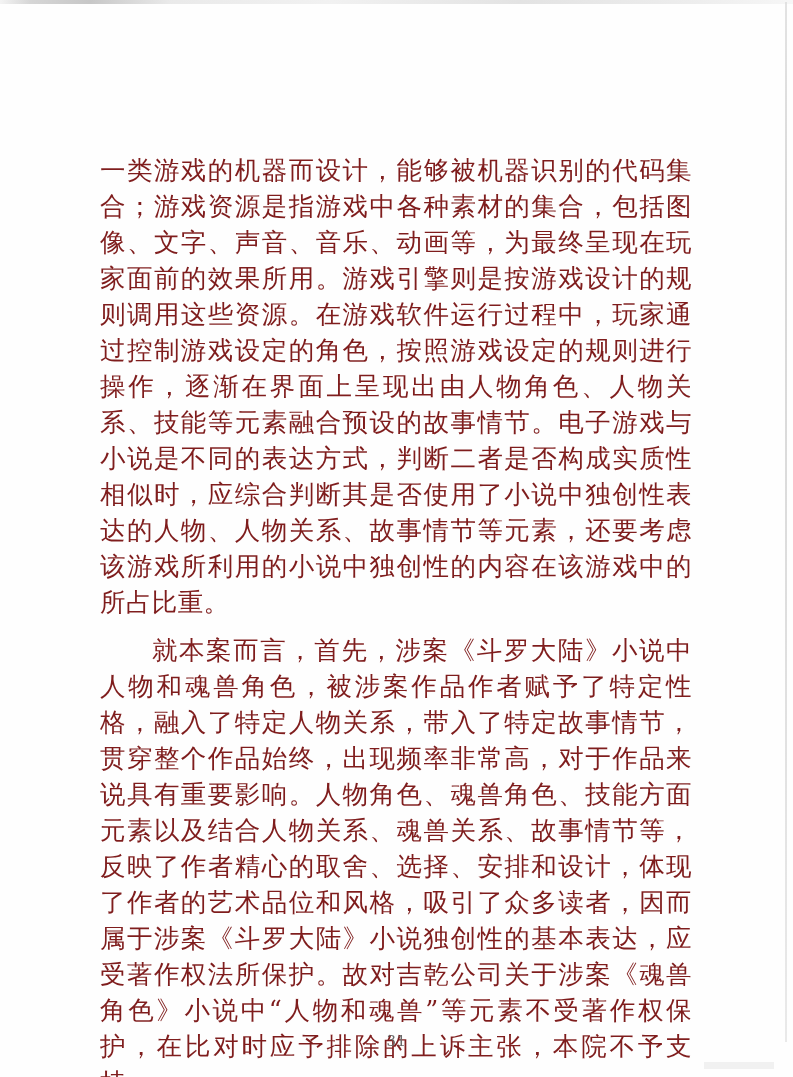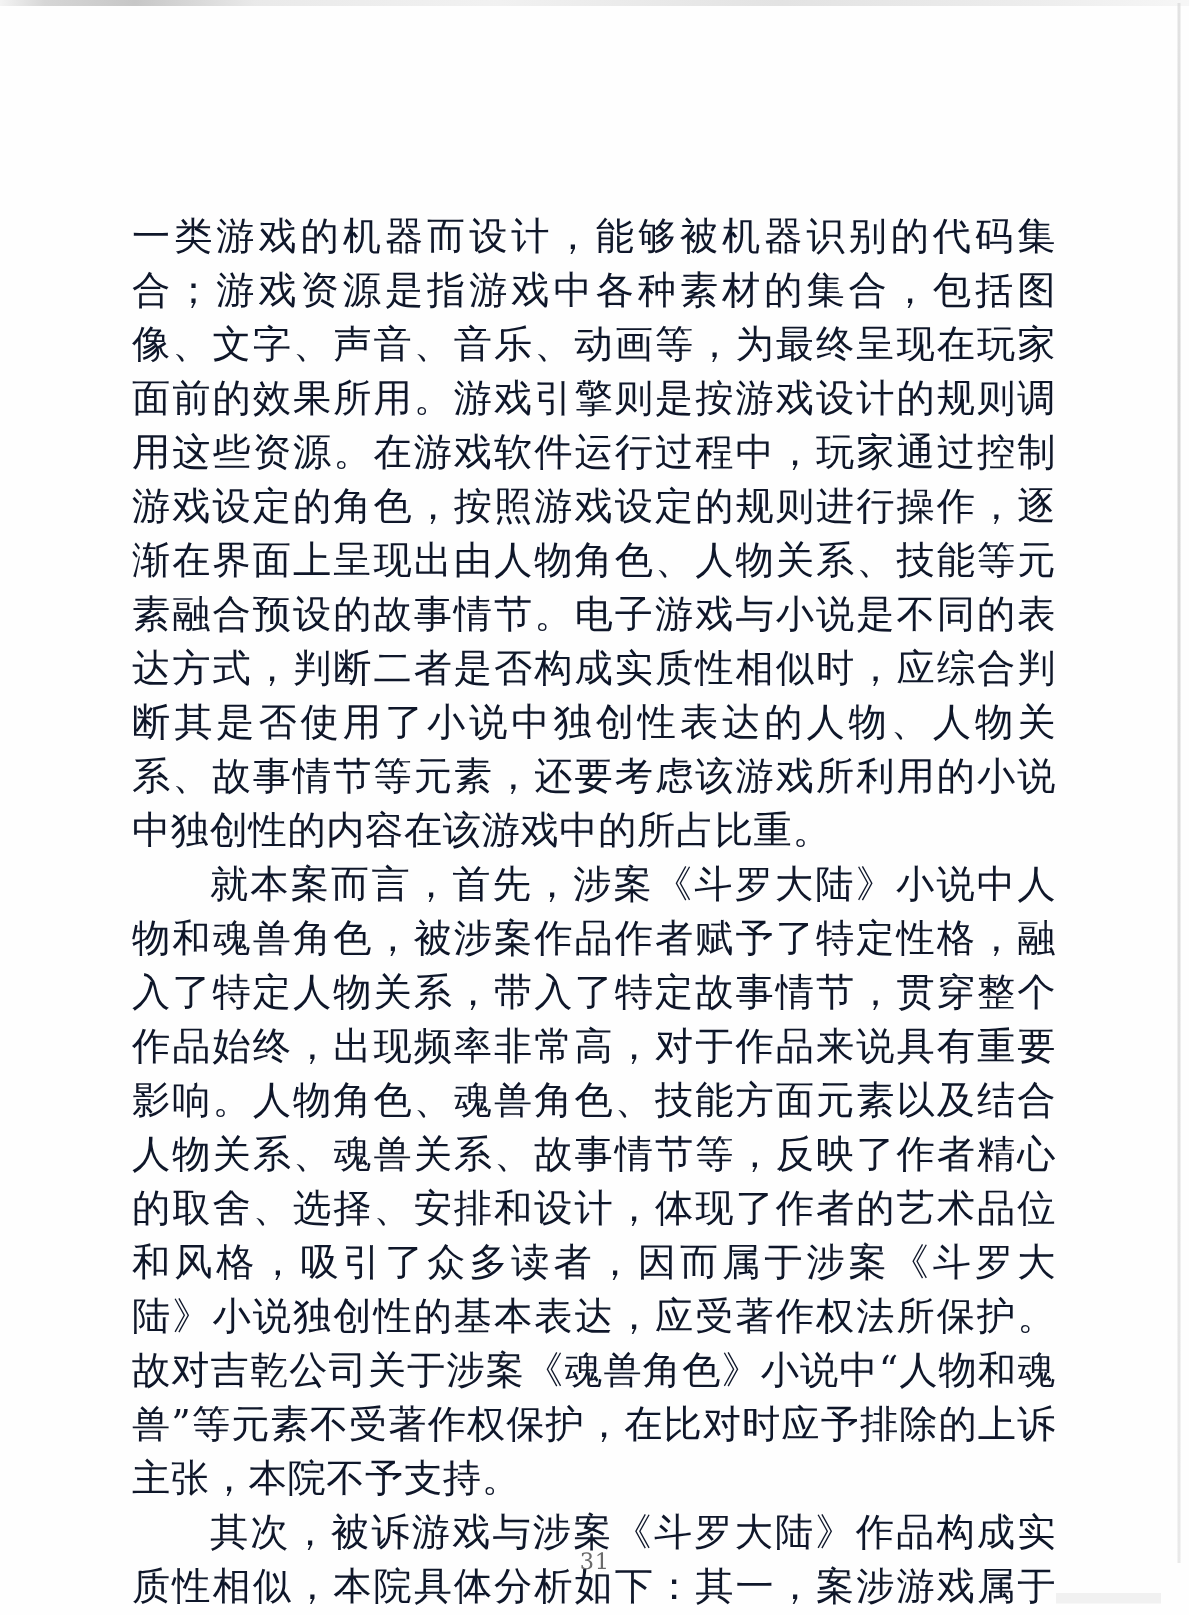--- a/index.html
+++ b/index.html
@@ -65,24 +65,24 @@
   }
 
   .text-block {
     position: absolute;
     left: 88px;
     top: 140px;
     width: 616px;
   }
 
   .para {
-    margin: 0;
+    margin: 12px;
     font-size: 25.5px;
     line-height: 36px;
-    color: #0f172a;
+    color: #7f1d1d;
     text-align: justify;
     text-justify: inter-character;
     letter-spacing: 0.4px;
     font-family: "DejaVu Serif", "Liberation Serif", serif;
     text-indent: 0;
   }
   .para.indent {
     text-indent: 52px;
   }
 

